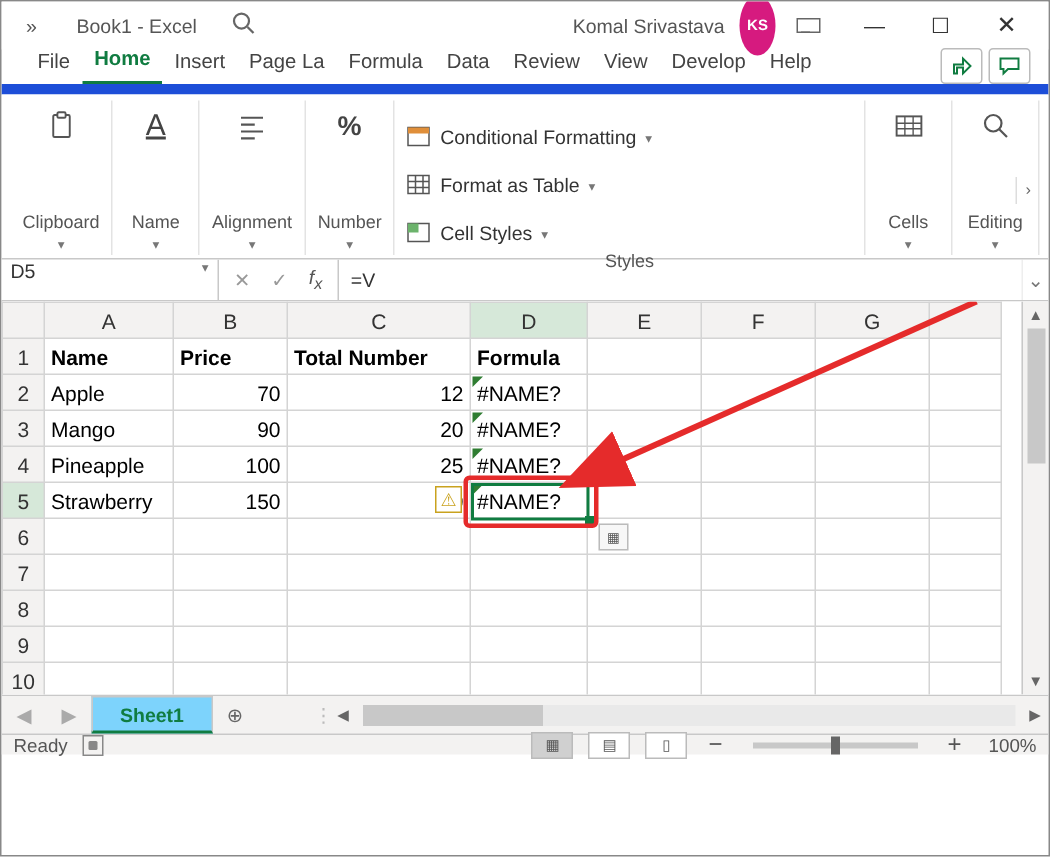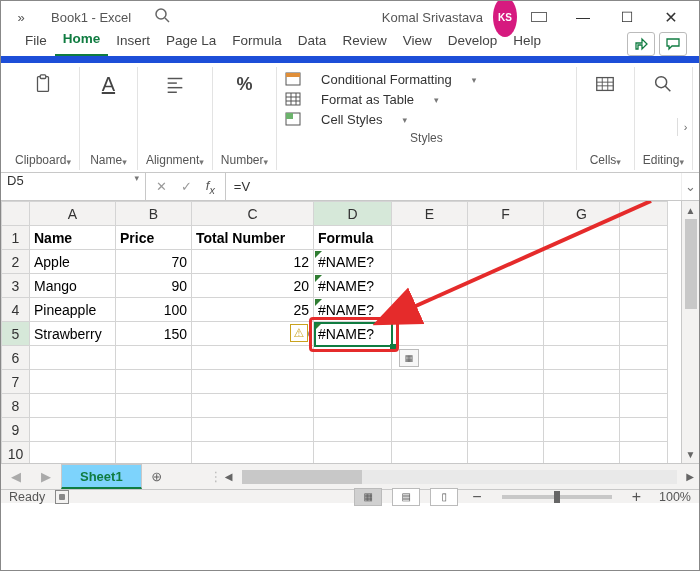--- a/index.html
+++ b/index.html
@@ -25,25 +25,25 @@
   .menubar .tab.active { border-bottom:2px solid #107c41; color:#107c41; font-weight:600; }
   .menubar .rightico { margin-left:auto; display:flex; gap:4px; }
   .menubar .rico { width:28px; height:24px; border:1px solid #bbb; border-radius:3px; display:flex; align-items:center; justify-content:center; color:#107c41; font-size:13px; }
 
   
   .ribbon { height:110px; background:#fff; border-bottom:1px solid #c8c8c8; display:flex; padding:4px 6px 2px; position:relative; }
   .rgroup { display:flex; flex-direction:column; align-items:center; justify-content:space-between; padding:4px 8px 2px; border-right:1px solid #e3e3e3; min-width:58px; }
   .rgroup:last-child { border-right:none; }
   .rgroup .ico { height:26px; display:flex; align-items:center; justify-content:center; color:#444; }
   .rgroup .glabel { font-size:12px; color:#555; padding-bottom:1px; white-space:nowrap; }
-  .rgroup .stack { display:flex; flex-direction:row; align-items:center; gap:0; }
+  .rgroup .stack { display:flex; flex-direction:column; align-items:center; gap:0; }
   .dropcaret { font-size:9px; color:#777; margin-top:2px; }
   .ribbon .iconsvg { width:22px; height:22px; }
   .styleslist { display:flex; flex-direction:column; gap:4px; padding:4px 8px; font-size:13px; color:#333; }
-  .styleslist .row { display:flex; align-items:center; gap:20px; white-space:nowrap; }
+  .styleslist .row { display:flex; align-items:center; gap:6px; white-space:nowrap;margin-top:12px; }
   .styleslist .row svg { width:16px; height:16px; }
   .stylesWrap { display:flex; flex-direction:column; flex:1; border-right:1px solid #e3e3e3; }
   .stylesWrap .glabel { text-align:center; font-size:12px; color:#555; padding-bottom:1px; }
   .ribbon .collapse { position:absolute; right:6px; bottom:36px; width:16px; height:18px; border-left:1px solid #ddd; display:flex; align-items:center; justify-content:center; color:#666; font-size:11px; }
 
   
   .fxbar { height:28px; border-bottom:1px solid #c8c8c8; display:flex; align-items:stretch; font-size:13px; background:#fff; }
   .namebox { width:145px; border-right:1px solid #c8c8c8; display:flex; align-items:flex-start; padding:0 6px; justify-content:space-between; color:#333; background:#fff; }
   .namebox .dd { font-size:9px; color:#777; }
   .fxbtns { display:flex; align-items:center; padding:0 10px; gap:14px; color:#999; border-right:1px solid #c8c8c8; }

